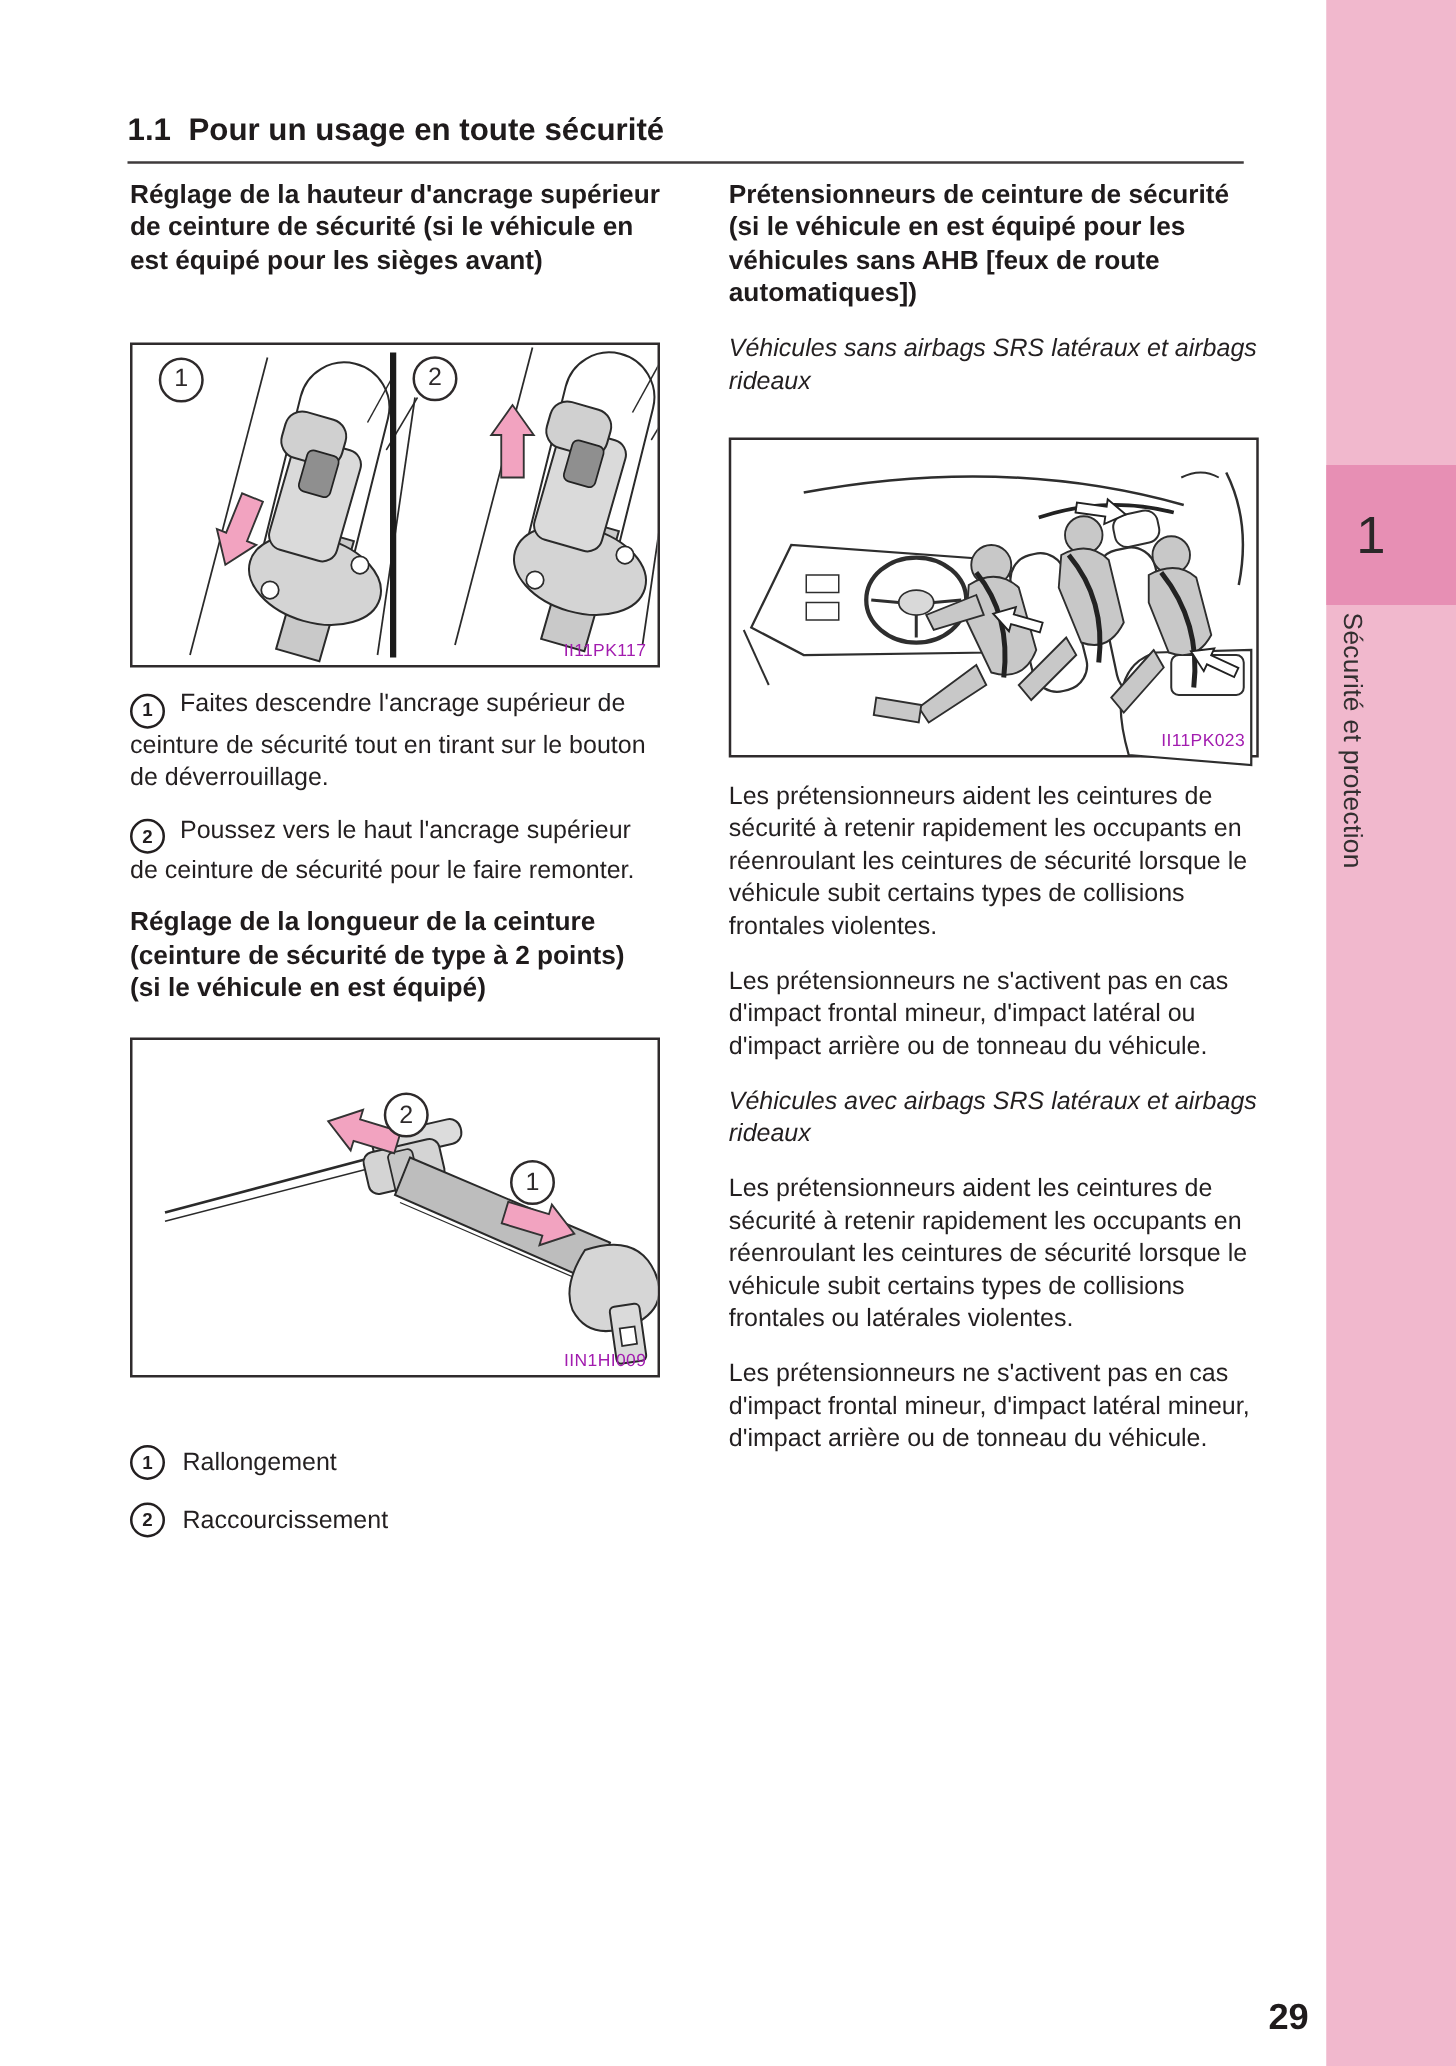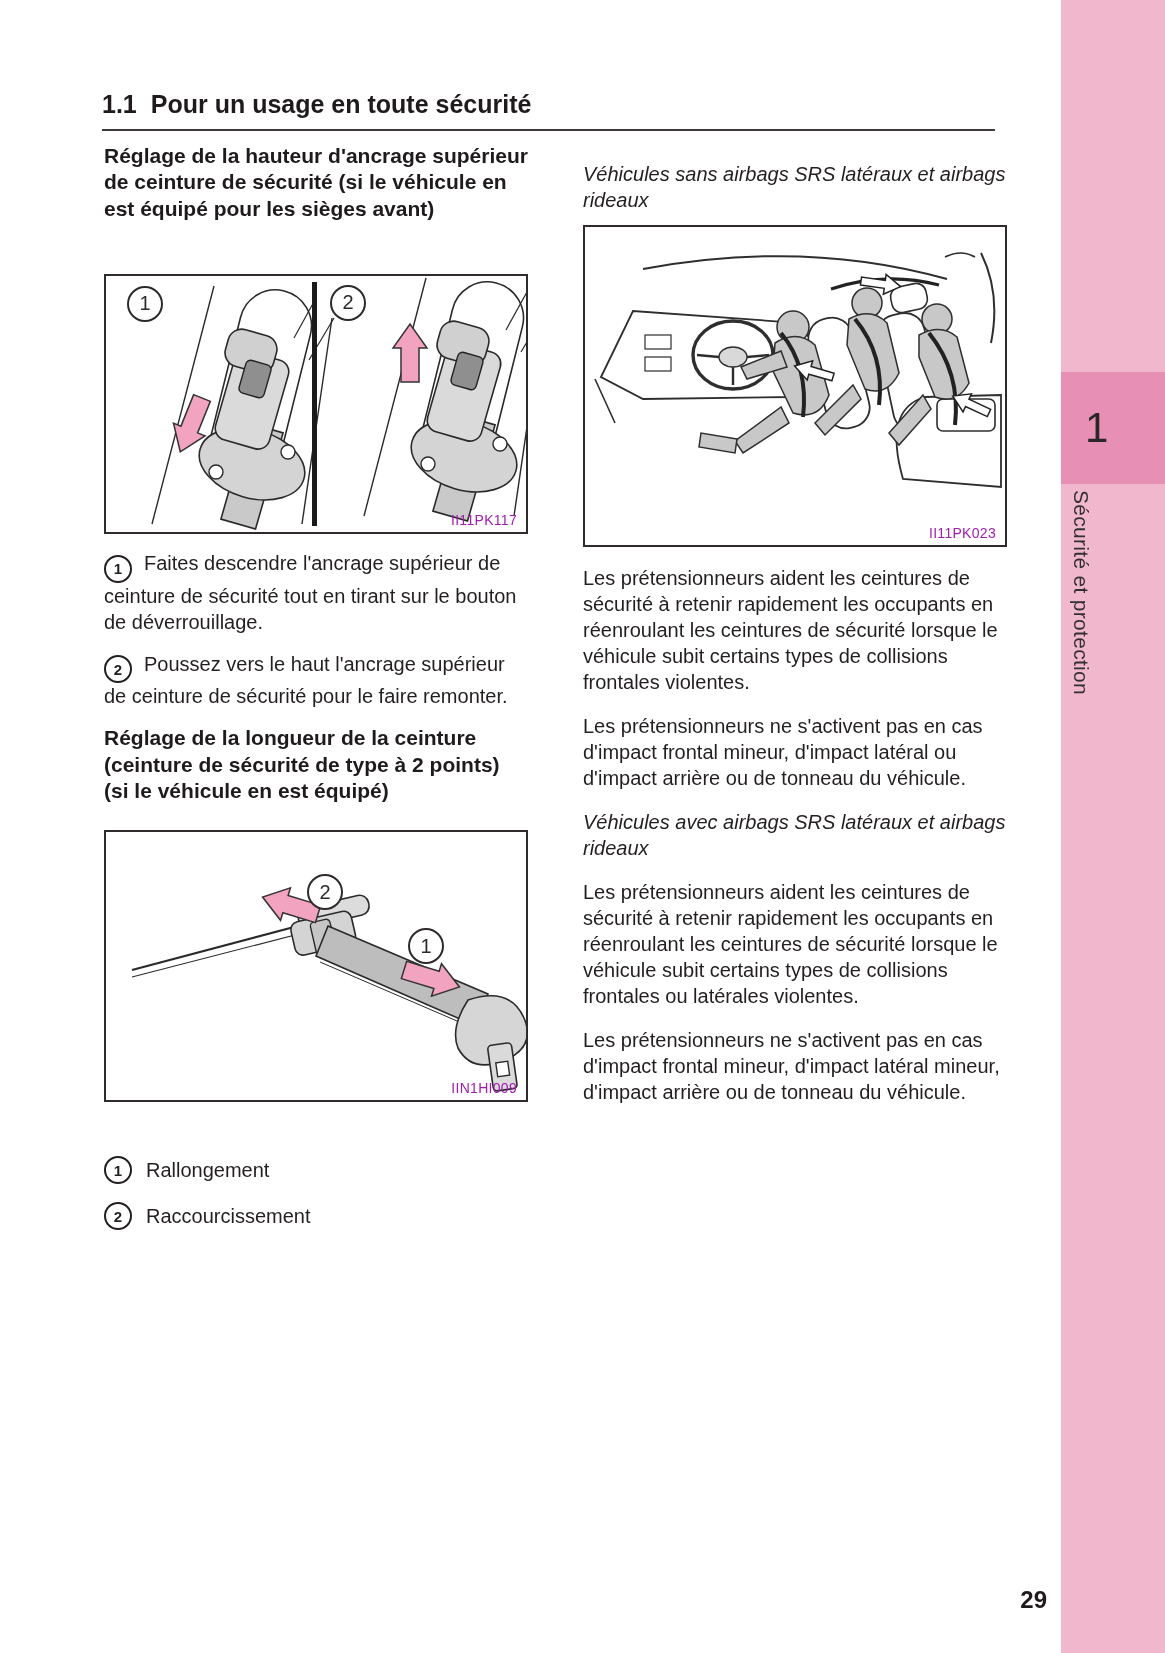--- a/index.html
+++ b/index.html
@@ -27,36 +27,36 @@
   .step-num{
     display:inline-flex;width:24px;height:24px;border:2px solid #231f20;border-radius:50%;
     align-items:center;justify-content:center;font-size:15px;font-weight:bold;
     margin-right:12px;vertical-align:-4px;background:#fff;flex:none;
   }
   .legend-item{display:flex;align-items:center;gap:14px;font-size:20px;margin-top:18px;}
   
   .figure{position:relative;border:2px solid #2f2b2c;background:#fff;box-sizing:border-box;}
   .fig1{height:260px;margin-top:52px;}
   .fig2{height:272px;margin-top:26px;}
-  .figR{height:322px;margin-top:12px;}
+  .figR{height:256px;margin-top:32px;}
   .fig-label{position:absolute;right:9px;bottom:4px;font-size:14px;color:#a21caf;letter-spacing:0.3px;}
   .callout{
     position:absolute;width:32px;height:32px;border:2px solid #2e2a2b;border-radius:50%;
     display:flex;align-items:center;justify-content:center;font-size:20px;background:#fff;color:#2e2a2b;
   }
   
   .sidebar{position:absolute;left:1061px;top:0;width:104px;height:1653px;background:#f1b8cd;}
   .chapter-box{position:absolute;left:0;top:372px;width:104px;height:112px;background:#e78fb4;display:flex;align-items:center;}
   .chapter-num{font-size:42px;margin-left:24px;color:#2b2728;}
   .tab-label{
     position:absolute;top:490px;left:8px;writing-mode:vertical-rl;
     font-size:21px;color:#332f30;letter-spacing:0.3px;white-space:nowrap;
   }
   
-  .page-num{position:absolute;right:118px;bottom:39px;font-size:24px;font-weight:bold;color:#1f1b1c;}
+  .page-num{position:absolute;right:118px;bottom:22px;font-size:29px;font-weight:bold;color:#1f1b1c;}
   svg{display:block;}
 </style>
 </head>
 <body>
 
 <div class="header-title">
   <span class="sec-num">1.1</span><span>Pour un usage en toute sécurité</span>
 </div>
 <div class="header-rule"></div>
 
@@ -135,20 +135,21 @@
     <span>Rallongement</span>
   </div>
   <div class="legend-item">
     <span class="step-num" style="margin-right:0;">2</span>
     <span>Raccourcissement</span>
   </div>
 </div>
 
 <div class="col col-right">
 
+  <h2 class="section-heading">Prétensionneurs de ceinture de sécurité (si le véhicule en est équipé pour les véhicules sans AHB [feux de route automatiques])</h2>
 
   <p class="variant">Véhicules sans airbags SRS latéraux et airbags rideaux</p>
 
   <div class="figure figR">
     <svg width="420" height="268" viewBox="0 0 420 268">
 
       <path d="M58,42 Q220,12 362,52" stroke="#2e2e2e" stroke-width="2" fill="none"></path>
       <path d="M396,26 Q416,66 406,116" stroke="#2e2e2e" stroke-width="2" fill="none"></path>
       <path d="M360,30 Q376,22 390,30" stroke="#2e2e2e" stroke-width="1.6" fill="none"></path>
 

